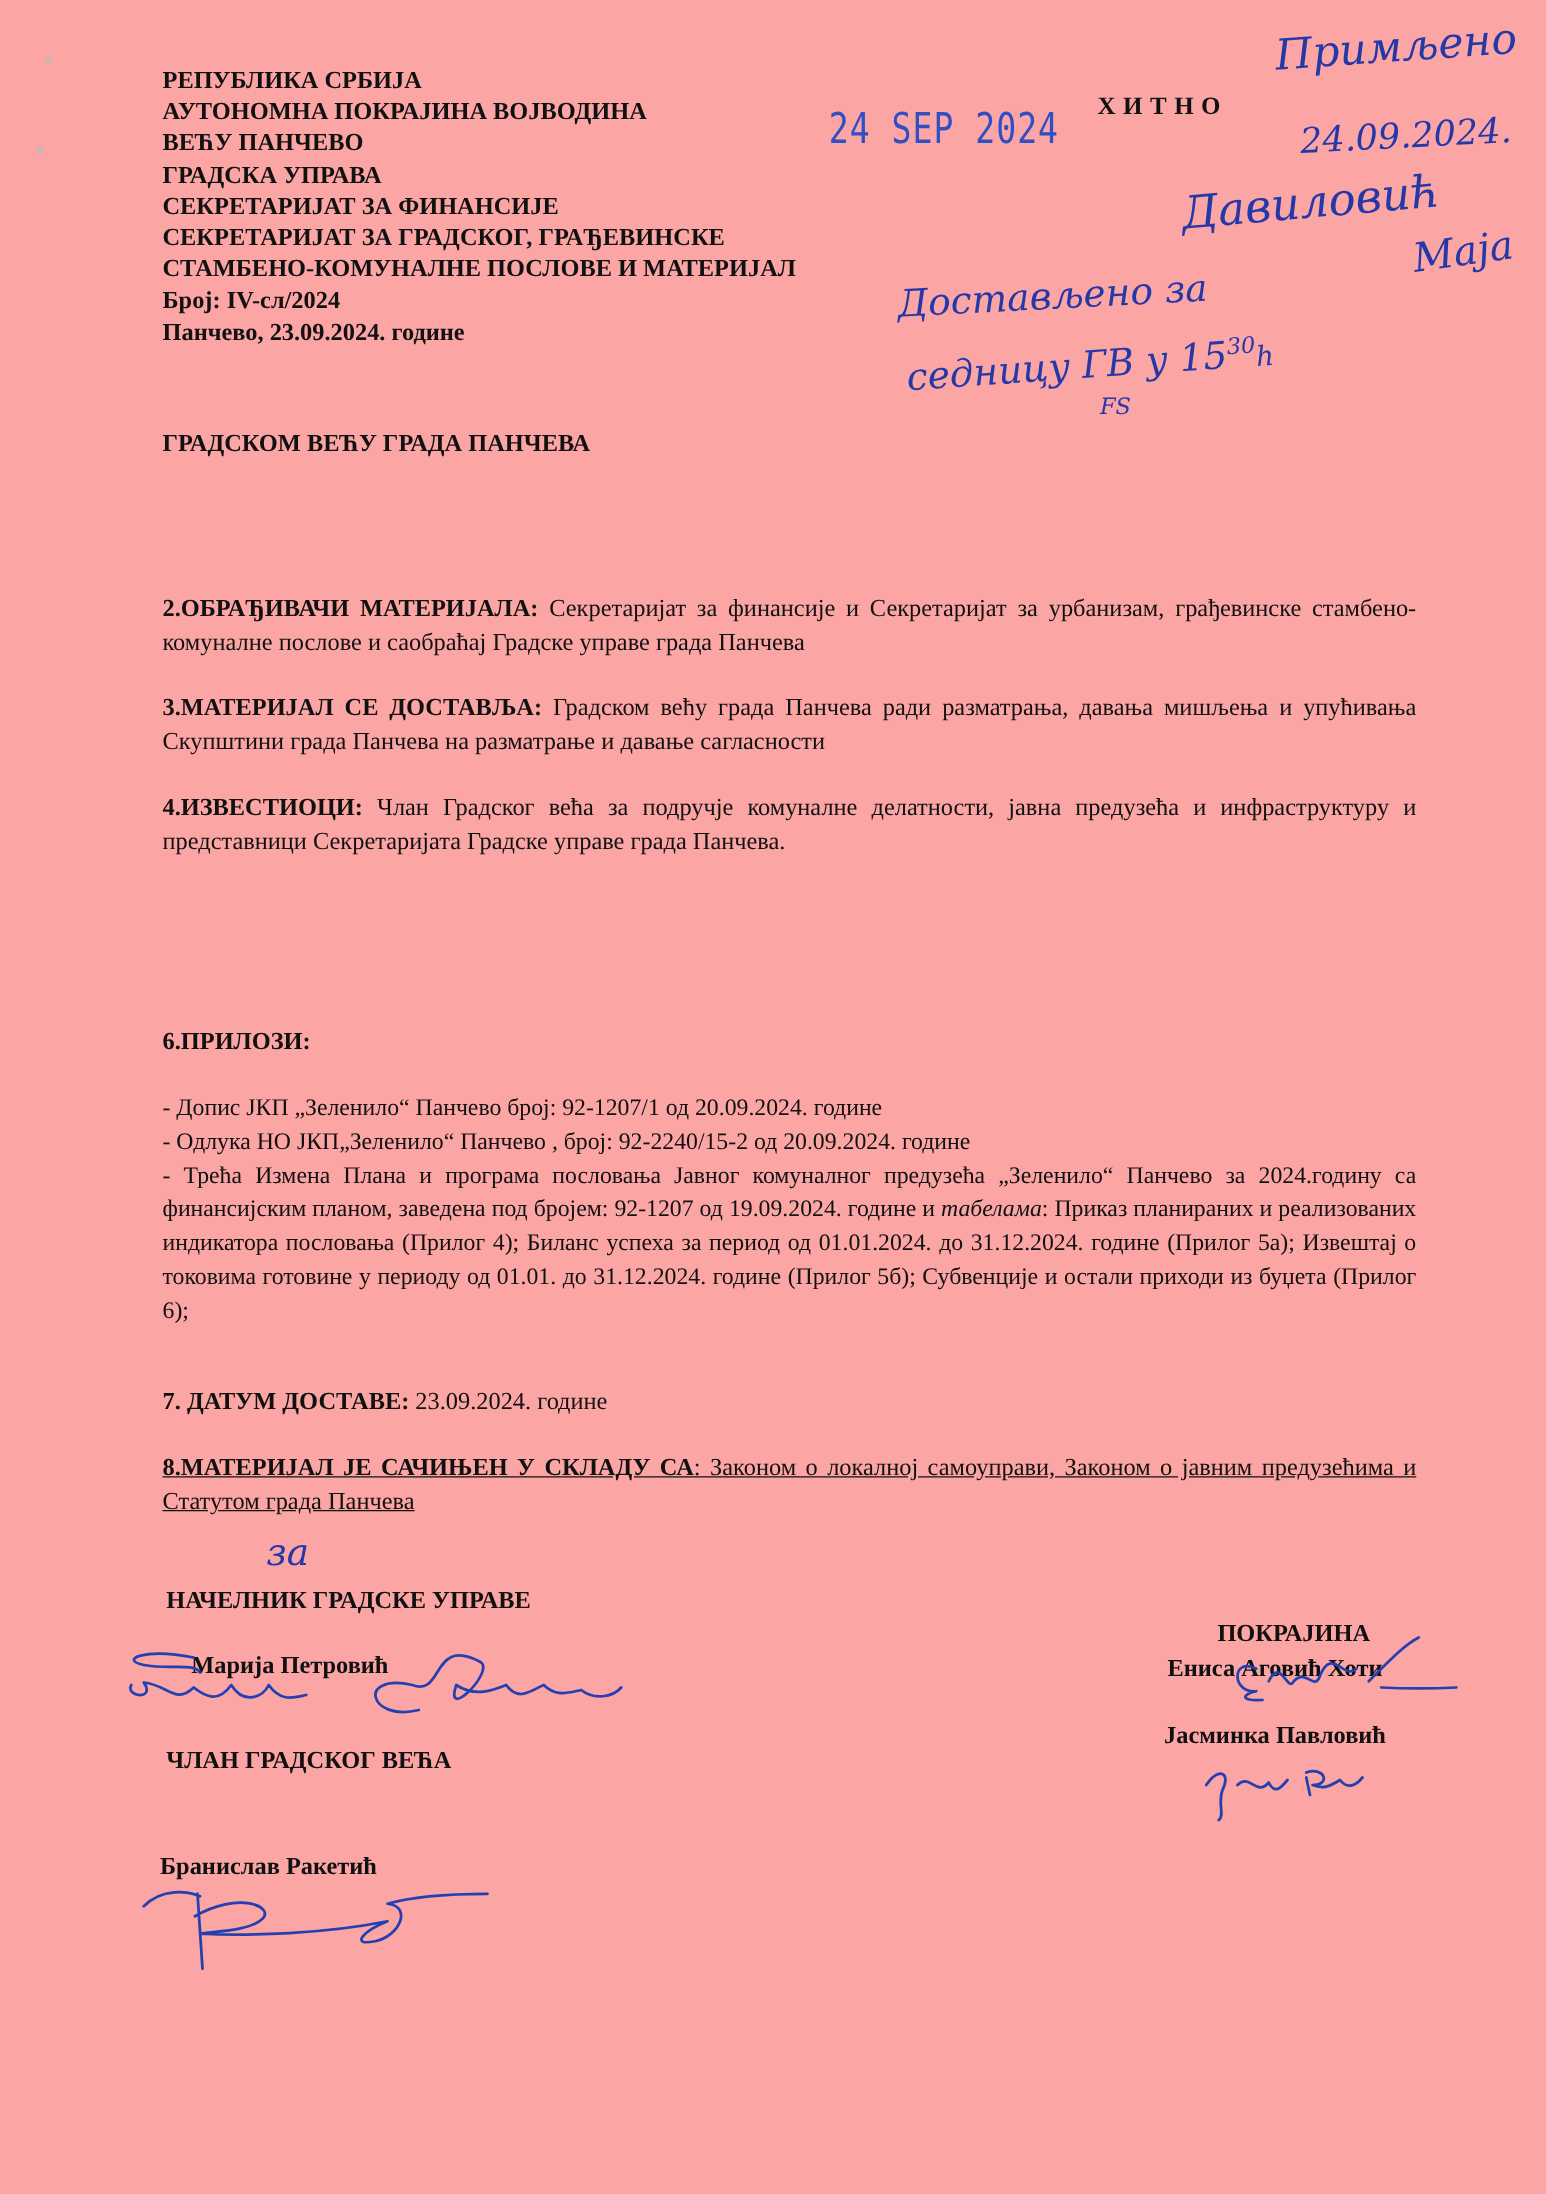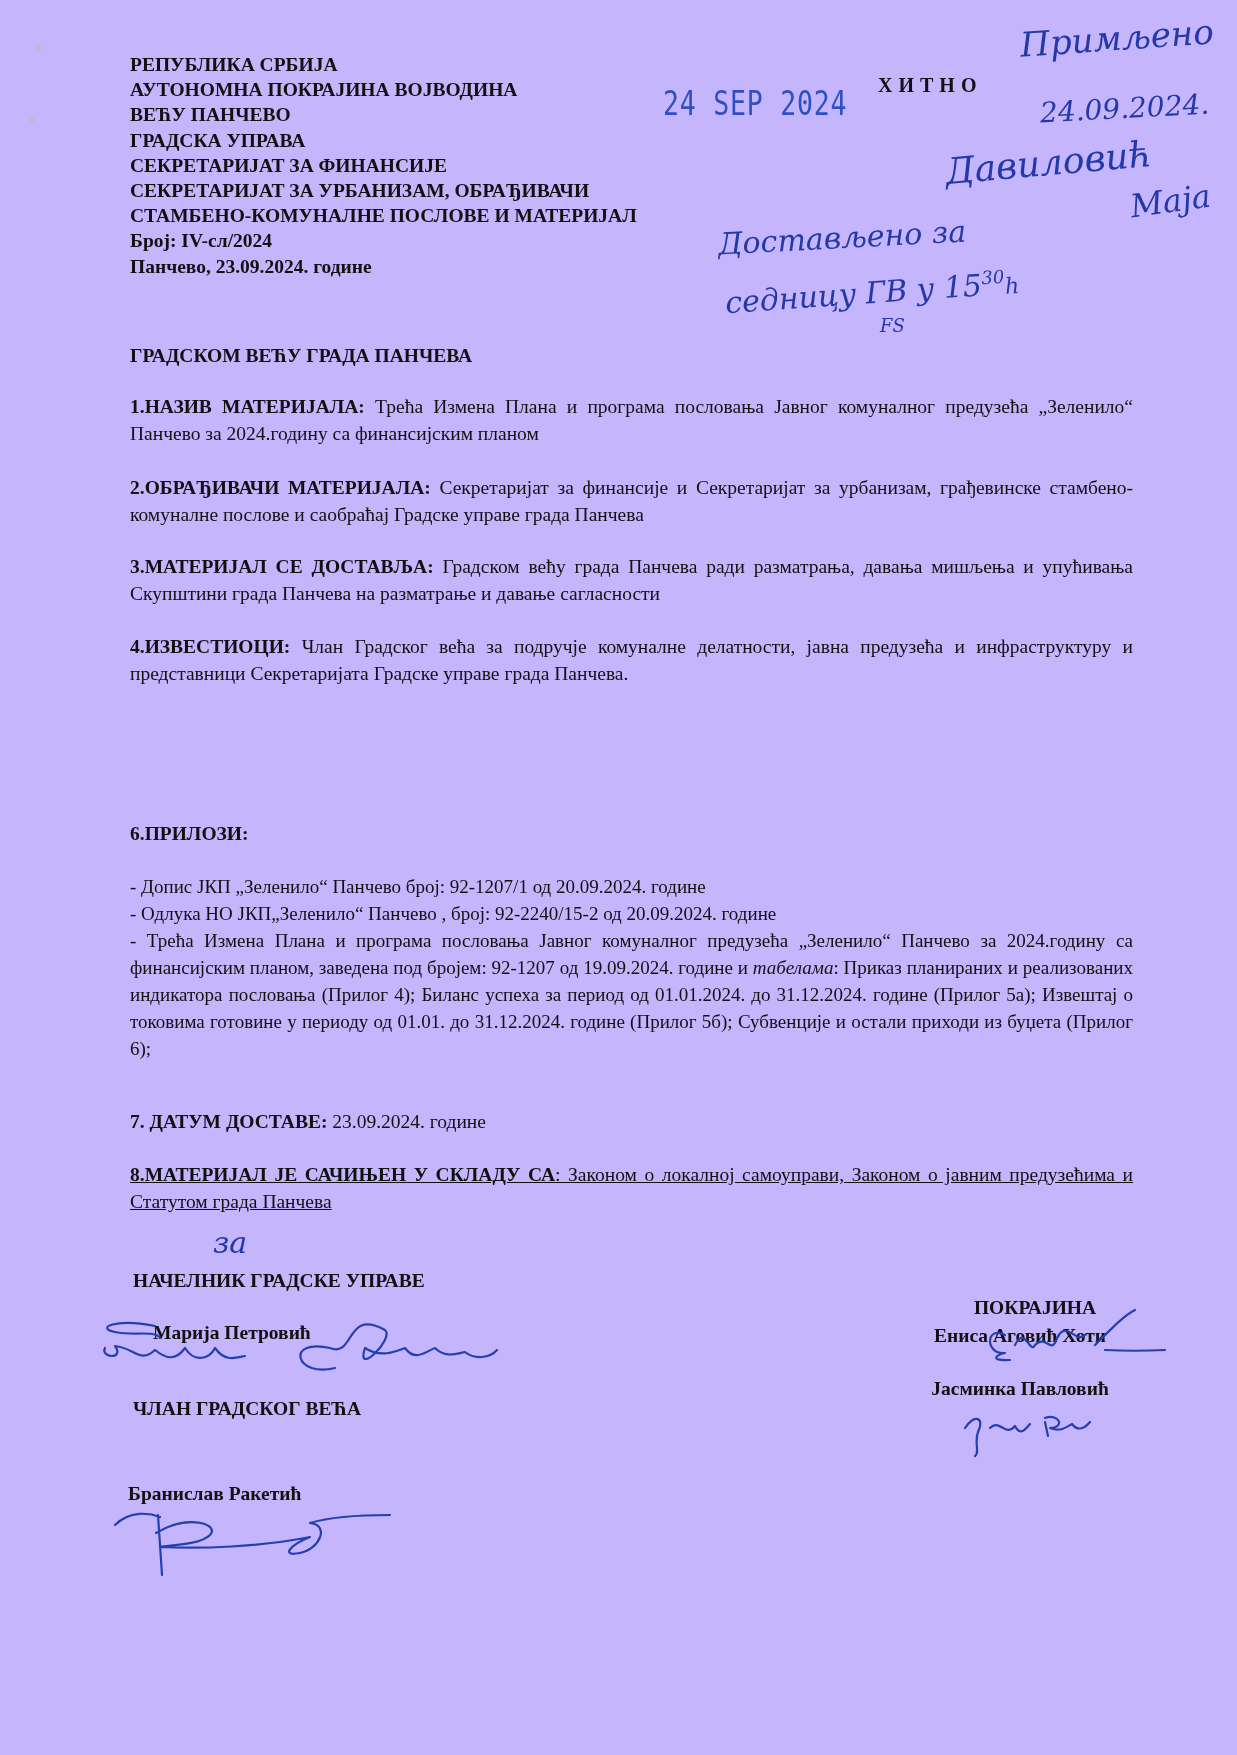--- a/index.html
+++ b/index.html
@@ -1,18 +1,18 @@
 <!DOCTYPE html>
 <html><head>
 <meta charset="utf-8">
 <style>
   html, body { margin: 0; padding: 0; background: #ffffff; }
   body { width: 1237px; height: 1755px; position: relative; overflow: hidden;
          font-family: "Liberation Serif", "DejaVu Serif", serif; color: #111; }
-  .page { position: absolute; left: 0; top: 0; width: 1237px; height: 1755px; background: #c4b5fd; }
+  .page { position: absolute; left: 0; top: 0; width: 1237px; height: 1755px; background: #fca5a5; }
   .abs { position: absolute; }
   .hdr { left: 130px; top: 52px; font-weight: bold; font-size: 19.5px; line-height: 25.2px; }
   .hdr div { white-space: nowrap; }
   .stamp { left: 663px; top: 83px; font-family: "DejaVu Sans Mono", "Liberation Mono", monospace;
            font-size: 34px; color: #2f4fc4; letter-spacing: 1px; transform: scaleX(0.78); transform-origin: left top; }
   .urgent { left: 878px; top: 74px; font-weight: bold; font-size: 20px; letter-spacing: 6px; }
   .hand { color: #2438a8; font-family: "DejaVu Serif", serif; font-style: italic; }
   .addressee { left: 130px; top: 345px; font-weight: bold; font-size: 19.5px; }
   .body-block { left: 130px; width: 1003px; font-size: 19.5px; line-height: 27px; text-align: justify; }
   .body-block b { font-weight: bold; }
@@ -30,43 +30,40 @@
 
   <div class="dot" style="left:37px;top:46px;"></div>
   <div class="dot" style="left:30px;top:118px;"></div>
 
   <div class="abs hdr">
     <div>РЕПУБЛИКА СРБИЈА</div>
     <div>АУТОНОМНА ПОКРАЈИНА ВОЈВОДИНА</div>
     <div>ВЕЋУ ПАНЧЕВО</div>
     <div>ГРАДСКА УПРАВА</div>
     <div>СЕКРЕТАРИЈАТ ЗА ФИНАНСИЈЕ</div>
-    <div>СЕКРЕТАРИЈАТ ЗА УРБАНИЗАМ, ОБРАЂИВАЧИ</div>
+    <div>СЕКРЕТАРИЈАТ ЗА ГРАДСКОГ, ГРАЂЕВИНСКЕ</div>
     <div>СТАМБЕНО-КОМУНАЛНЕ ПОСЛОВЕ И МАТЕРИЈАЛ</div>
     <div>Број: IV-сл/2024</div>
     <div>Панчево,  23.09.2024. године</div>
   </div>
 
   <div class="abs stamp">24 SEP 2024</div>
   <div class="abs urgent">ХИТНО</div>
 
   <div class="abs hand" style="left:1020px;top:18px;font-size:34px;transform:rotate(-4deg);">Примљено</div>
   <div class="abs hand" style="left:1040px;top:92px;font-size:28px;transform:rotate(-3deg);">24.09.2024.</div>
   <div class="abs hand" style="left:945px;top:142px;font-size:36px;transform:rotate(-5deg);">Давиловић</div>
   <div class="abs hand" style="left:1130px;top:182px;font-size:32px;transform:rotate(-8deg);">Маја</div>
 
   <div class="abs hand" style="left:718px;top:220px;font-size:30px;transform:rotate(-3deg);">Достављено за</div>
   <div class="abs hand" style="left:725px;top:275px;font-size:30px;transform:rotate(-4deg);"><span>седницу ГВ у 15</span><sup style="font-size:18px;">30</sup><span style="font-size:22px;">h</span></div>
   <div class="abs hand" style="left:880px;top:315px;font-size:18px;">FS</div>
 
   <div class="abs addressee">ГРАДСКОМ ВЕЋУ ГРАДА ПАНЧЕВА</div>
 
-  <div class="abs body-block" style="top:393px;">
-    <b>1.НАЗИВ МАТЕРИЈАЛА:</b><span> Трећа Измена Плана и програма пословања Јавног комуналног предузећа „Зеленило“ Панчево за 2024.годину са финансијским планом</span>
-  </div>
   <div class="abs body-block" style="top:474px;">
     <b>2.ОБРАЂИВАЧИ МАТЕРИЈАЛА:</b><span> Секретаријат за финансије и Секретаријат за урбанизам, грађевинске стамбено-комуналне послове и саобраћај Градске управе града Панчева</span>
   </div>
   <div class="abs body-block" style="top:553px;">
     <b>3.МАТЕРИЈАЛ СЕ ДОСТАВЉА:</b><span> Градском већу града Панчева ради разматрања, давања мишљења и упућивања Скупштини града Панчева на разматрање и давање сагласности</span>
   </div>
   <div class="abs body-block" style="top:633px;">
     <b>4.ИЗВЕСТИОЦИ:</b><span> Члан Градског већа за подручје комуналне делатности, јавна предузећа и инфраструктуру и представници Секретаријата Градске управе града Панчева.</span>
   </div>
   <div class="abs body-block" style="top:820px;">

